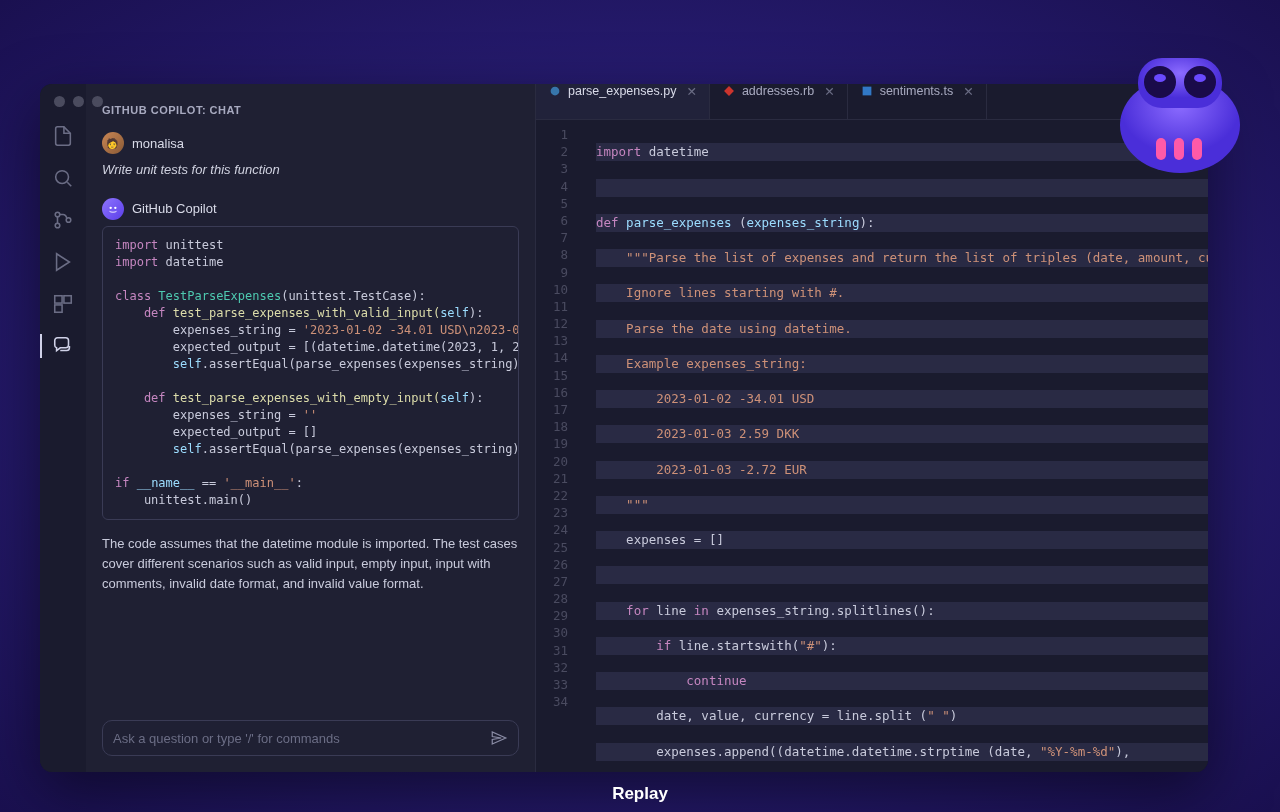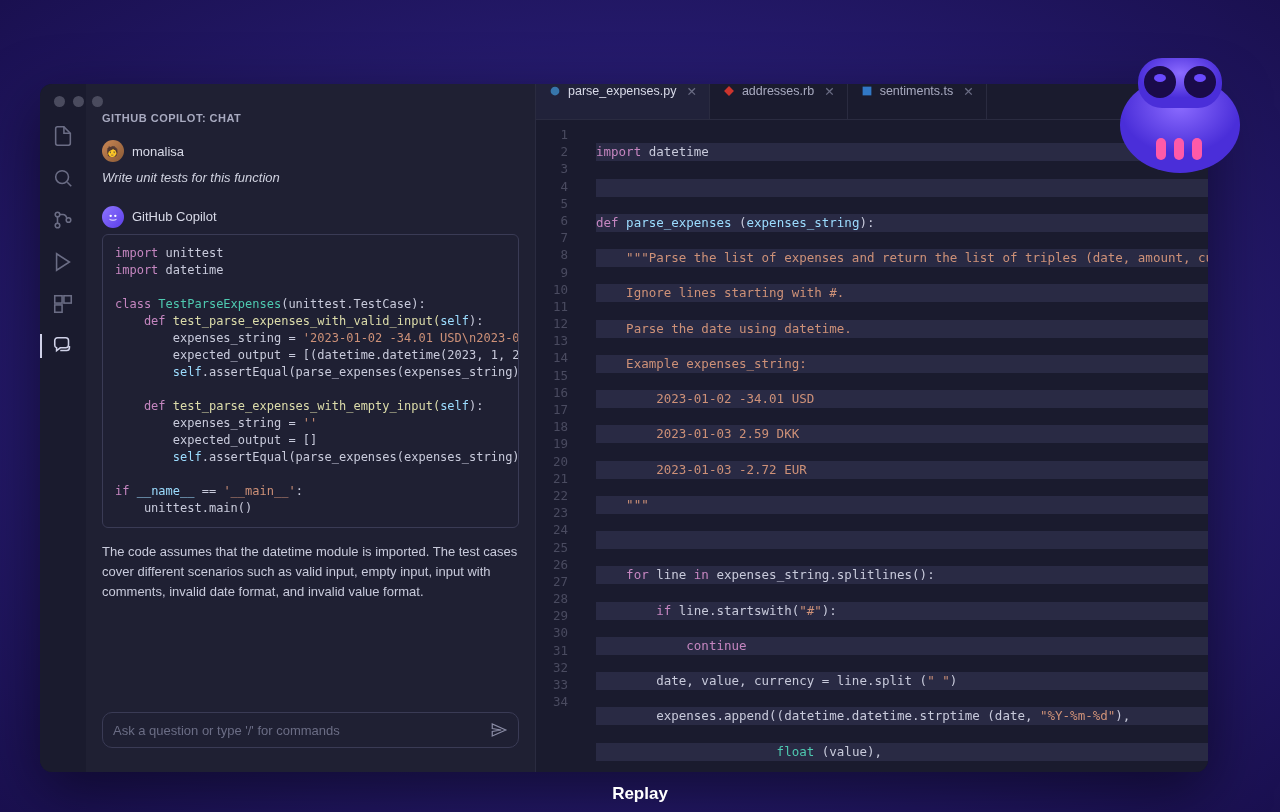--- a/index.html
+++ b/index.html
@@ -67,21 +67,21 @@
   width: 2px;
   height: 24px;
   background: #d0d2e8;
 }
 .activity-icon svg { width: 22px; height: 22px; }
 .chat-panel {
   width: 450px;
   background: #1f2033;
   display: flex;
   flex-direction: column;
-  padding: 24px 16px;
+  padding: 16px 16px;
   border-right: 1px solid #2a2b40;
 }
 .chat-title {
   font-size: 11px;
   font-weight: 600;
   letter-spacing: 0.5px;
   color: #a8aac0;
   margin-bottom: 16px;
   margin-top: 4px;
 }
@@ -408,20 +408,21 @@
 <div class="hl"> </div>
 <div class="hl"><span class="k">def</span><span class="fn2"> parse_expenses </span><span>(</span><span class="p">expenses_string</span><span>):</span></div>
 <div class="hl"><span class="s">    """Parse the list of expenses and return the list of triples (date, amount, currency</span></div>
 <div class="hl"><span class="s">    Ignore lines starting with #.</span></div>
 <div class="hl"><span class="s">    Parse the date using datetime.</span></div>
 <div class="hl"><span class="s">    Example expenses_string:</span></div>
 <div class="hl"><span class="s">        2023-01-02 -34.01 USD</span></div>
 <div class="hl"><span class="s">        2023-01-03 2.59 DKK</span></div>
 <div class="hl"><span class="s">        2023-01-03 -2.72 EUR</span></div>
 <div class="hl"><span class="s">    """</span></div>
+<div class="hl"><span>    expenses = []</span></div>
 <div class="hl"> </div>
 <div class="hl"><span class="k">    for</span><span> line </span><span class="k">in</span><span> expenses_string.splitlines():</span></div>
 <div class="hl"><span class="k">        if</span><span> line.startswith(</span><span class="s">"#"</span><span>):</span></div>
 <div class="hl"><span class="k">            continue</span></div>
 <div class="hl"><span>        date, value, currency = line.split (</span><span class="s">" "</span><span>)</span></div>
 <div class="hl"><span>        expenses.append((datetime.datetime.strptime (date, </span><span class="s">"%Y-%m-%d"</span><span>),</span></div>
 <div class="hl"><span class="bi">                        float</span><span> (value),</span></div>
 
 
 

